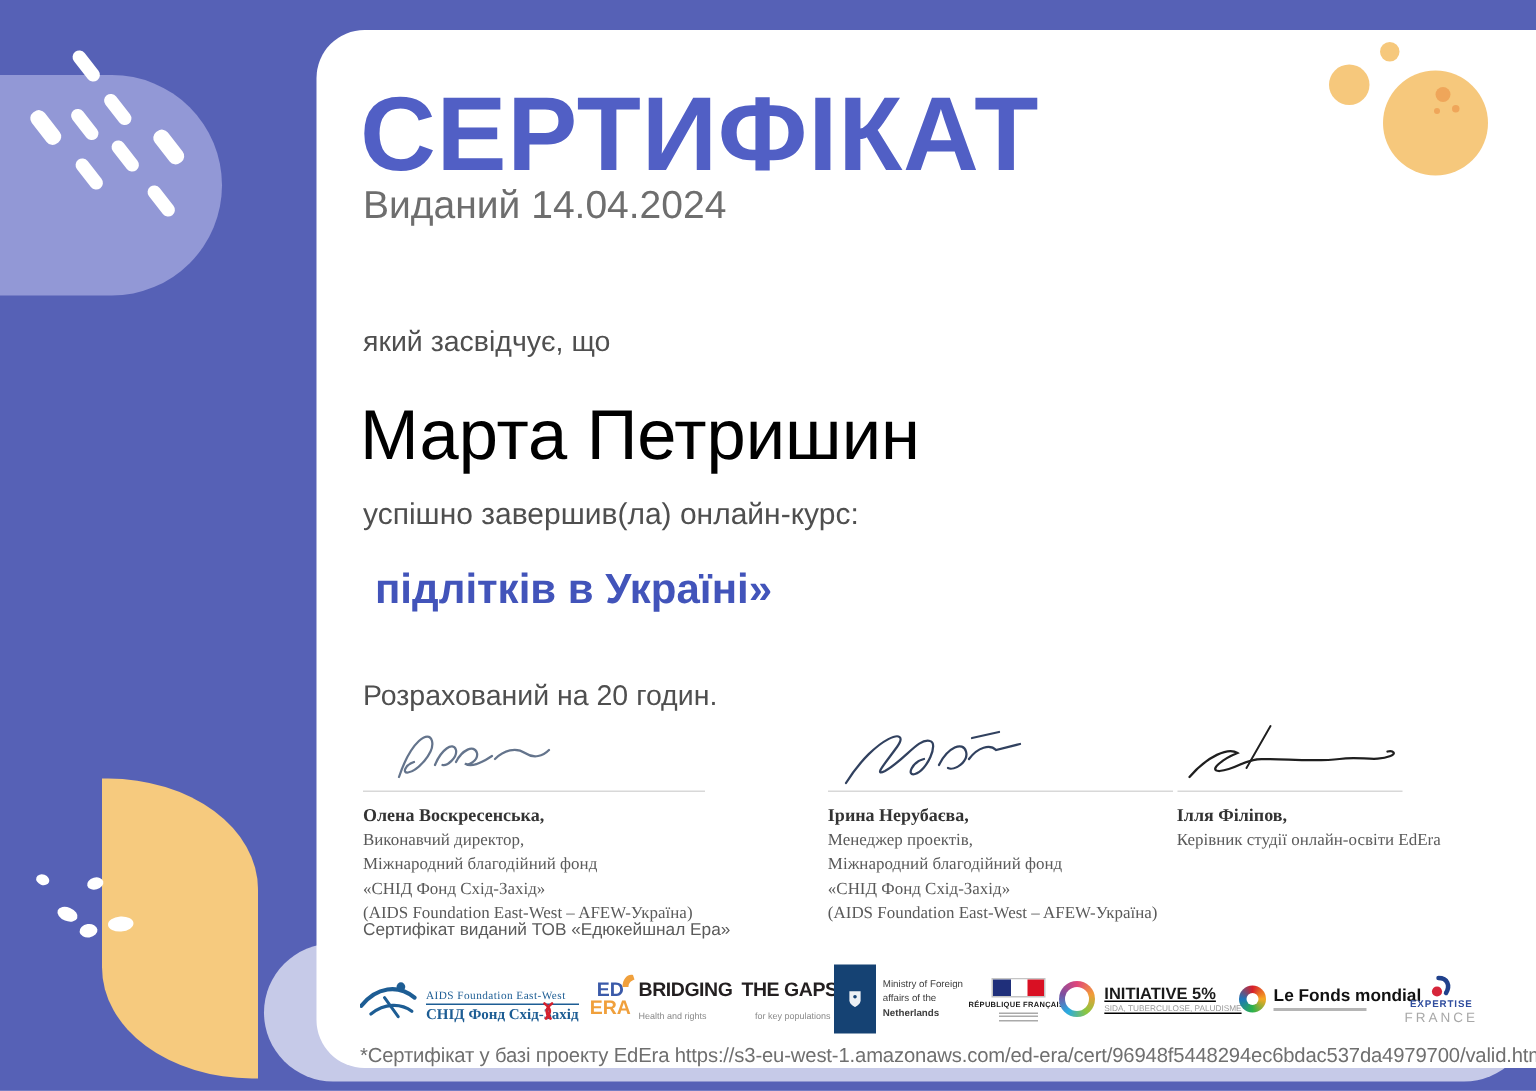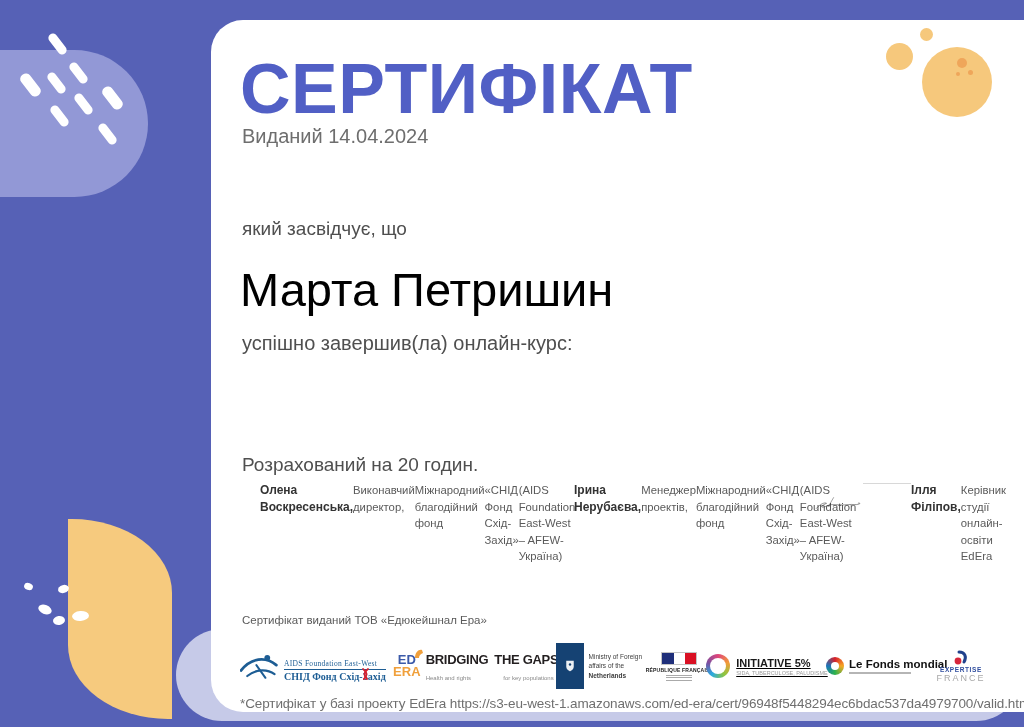--- a/index.html
+++ b/index.html
@@ -27,34 +27,34 @@
   .circle { position:absolute; border-radius:50%; background:#f6c87c; }
   .c-big   { left:711px; top:27px;  width:70px; height:70px; }
   .c-med   { left:675px; top:23px;  width:27px; height:27px; }
   .c-small { left:709px; top:8px;   width:13px; height:13px; }
   .c-dot1  { left:746px; top:38px;  width:10px; height:10px; background:#efa65a; }
   .c-dot2  { left:757px; top:50px;  width:5px;  height:5px;  background:#efa65a; }
   .c-dot3  { left:745px; top:52px;  width:4px;  height:4px;  background:#efa65a; }
 
   .t-title { position:absolute; left:29px; top:33px; font-size:70px; line-height:72px;
     font-weight:800; letter-spacing:0.5px; color:#515fc5; }
-  .t-issued { position:absolute; left:31px; top:104px; font-size:20px; line-height:24px;
+  .t-issued { position:absolute; left:31px; top:104px; font-size:26px; line-height:24px;
     color:#6e6e6e; }
   .t-attests { position:absolute; left:31px; top:198px; font-size:19px; color:#4f4f4f; }
   .t-name { position:absolute; left:29px; top:248px; font-size:47px; line-height:44px;
     color:#000000; }
   .t-completed { position:absolute; left:31px; top:312px; font-size:20px; color:#4f4f4f; }
   .t-course { position:absolute; left:31px; top:352px; font-size:28px; line-height:42px;
     font-weight:bold; color:#4254ba; }
   .t-course .l2 { padding-left:8px; }
   .t-duration { position:absolute; left:31px; top:434px; font-size:19px; color:#4f4f4f; }
 
   
   .sigs { position:absolute; left:31px; top:462px; width:742px; display:flex; }
-  .sig-col { display:flex; flex-direction:row; }
+  .sig-col { display:flex; flex-direction:column;font-family:Liberation Serif, serif; }
   .sig-col-1 { width:280px; } .sig-col-2 { width:245px;margin-left:44px; } .sig-col-3 { width:210px; }
   .sig-svg { height:44px; }
   .sig-rule { border-top:1px solid #d8d8d8; margin:1px 0 7px; }
   .r1 { width:228px; } .r2 { width:230px; } .r3 { width:150px; }
   .sig-name { font-size:12px; font-weight:bold; color:#333333; line-height:16.5px; }
   .sig-line { font-size:11.3px; color:#5a5a5a; line-height:16.5px; }
 
   .t-issuer { position:absolute; left:31px; top:594px; font-size:11.5px; color:#5a5a5a; }
 
   
@@ -150,20 +150,21 @@
     <div class="circle c-dot1"></div>
     <div class="circle c-dot2"></div>
     <div class="circle c-dot3"></div>
 
     <div class="t-title">СЕРТИФІКАТ</div>
     <div class="t-issued">Виданий 14.04.2024</div>
     <div class="t-attests">який засвідчує, що</div>
     <div class="t-name">Марта Петришин</div>
     <div class="t-completed">успішно завершив(ла) онлайн-курс:</div>
     <div class="t-course">
+      <div class="l2">підлітків в Україні»</div>
     </div>
     <div class="t-duration">Розрахований на 20 годин.</div>
 
     <div class="sigs">
       <div class="sig-col sig-col-1">
         <svg class="sig-svg" style="margin-left:18px" width="112" height="44" viewBox="0 0 112 44">
           <path d="M6,36 C14,12 26,4 28,12 C30,20 18,32 12,33 C8,33.5 10,28 16,26 M30,28 C34,18 42,12 44,18 C45,23 38,29 35,28 M44,26 C48,18 56,14 58,20 C59,25 52,29 50,27 C54,30 62,26 68,22 M70,24 C76,18 84,16 90,20 C96,24 102,22 106,18" fill="none" stroke="#64748c" stroke-width="1.5" stroke-linecap="round"></path>
         </svg>
         <div class="sig-rule r1"></div>
         <div class="sig-name">Олена Воскресенська,</div>

